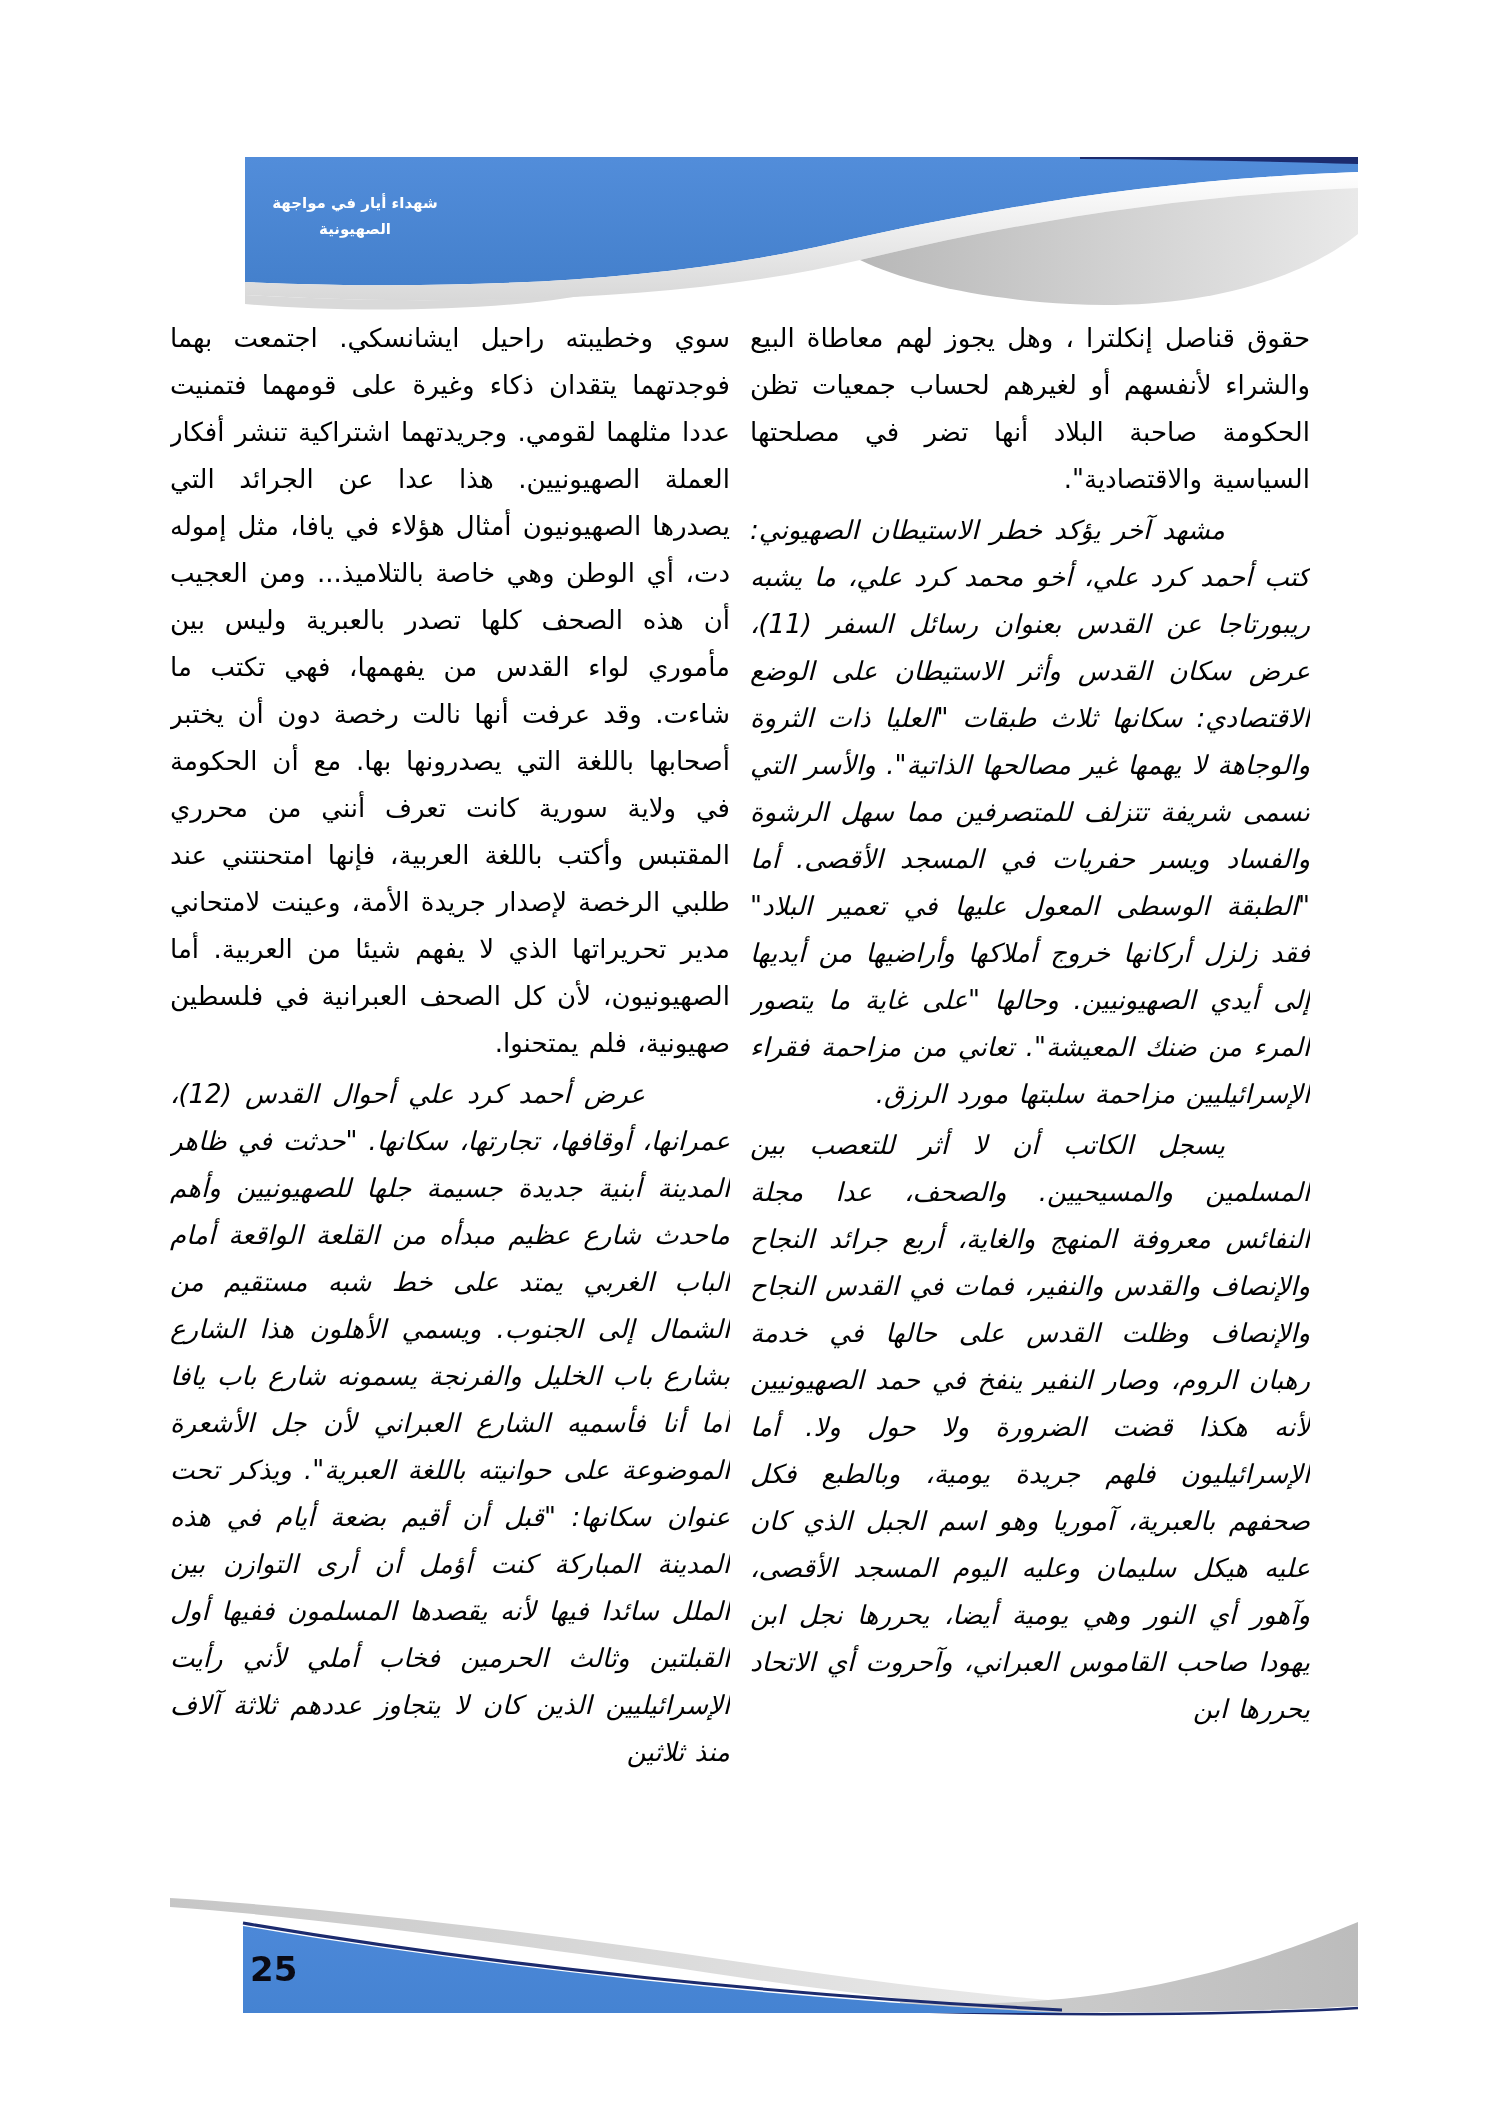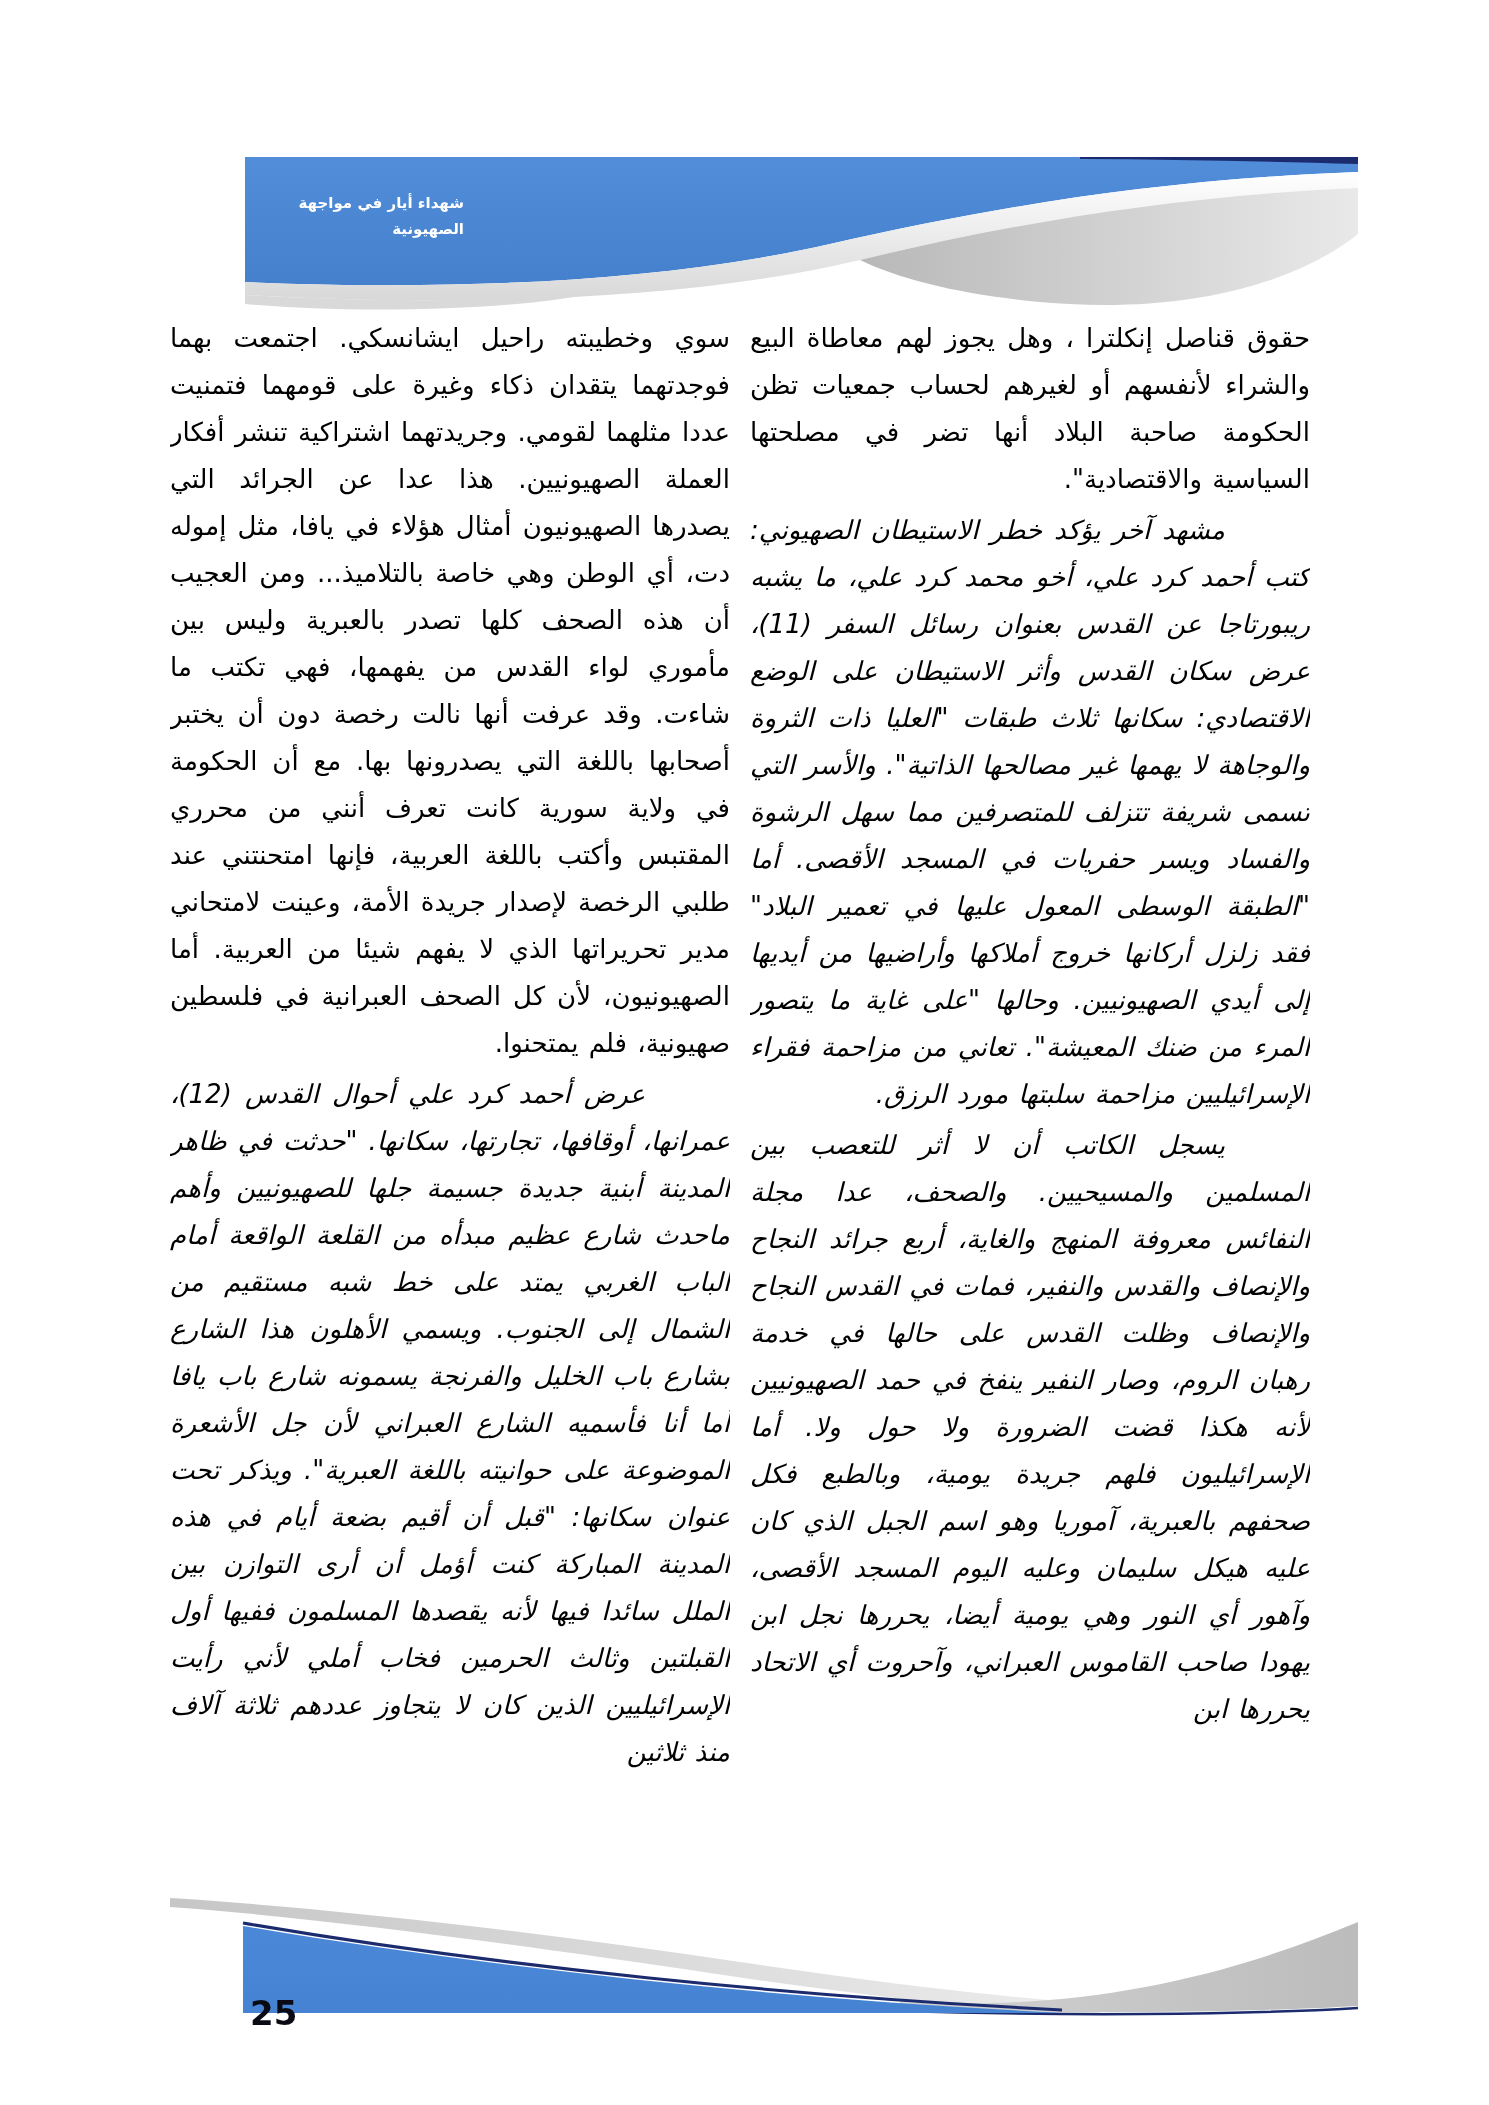--- a/index.html
+++ b/index.html
@@ -14,35 +14,34 @@
   
   .banner{position:absolute;left:0;width:1489px;pointer-events:none;}
   .banner svg{display:block;}
   .header-banner{top:130px;height:210px;}
   .footer-banner{top:1880px;height:225px;}
   .header-title{
     position:absolute;
     left:246px;top:60px;
     width:218px;height:26px;
     direction:rtl;
-    text-align:right;
+    text-align:center;
     color:#ffffff;
     font-size:15px;
     font-weight:bold;
     line-height:26px;
     letter-spacing:0px;
   }
   .page-number{
     position:absolute;
     left:250px;top:70px;
     color:#0a0a14;
     font-size:34px;
     font-weight:bold;
     line-height:38px;
-    margin-top:44px;
   }
   
   .column{
     position:absolute;
     top:295px;
     width:560px;
     height:1590px;
     overflow:hidden;
     direction:rtl;
     text-align:justify;

